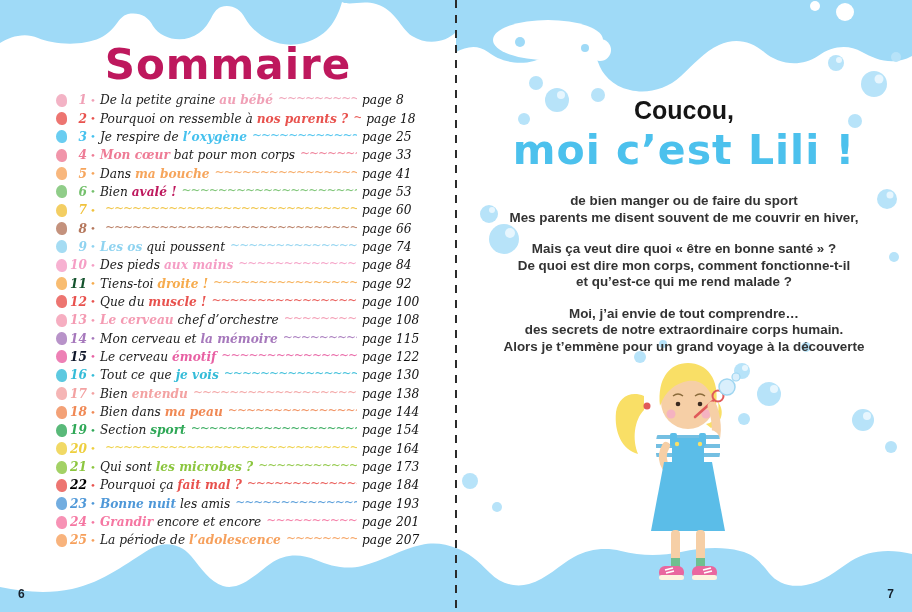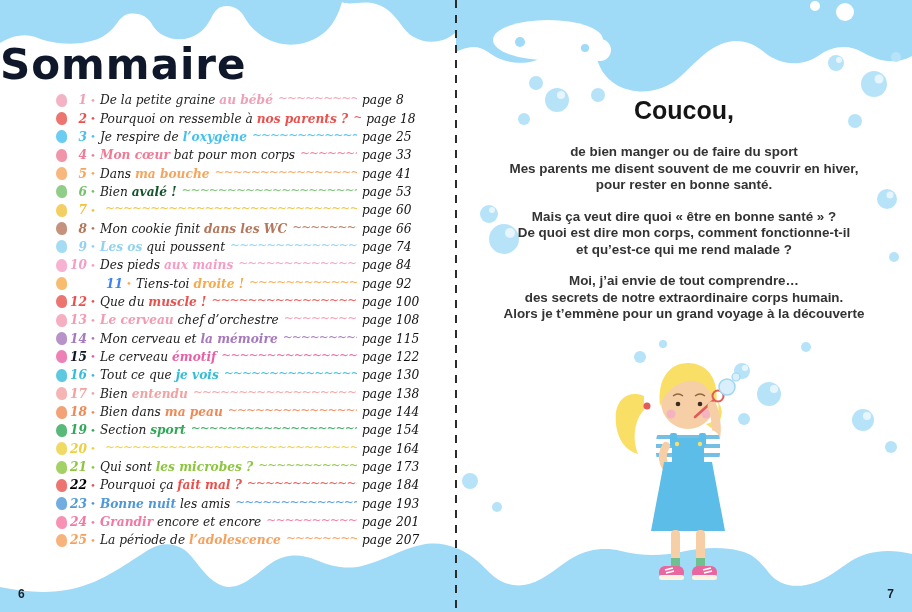--- a/index.html
+++ b/index.html
@@ -4,21 +4,21 @@
 <style>
   *{margin:0;padding:0;box-sizing:border-box}
   html,body{width:912px;height:612px;font-family:"Liberation Sans",sans-serif;background:#fff}
   .spread{position:relative;width:912px;height:612px;background:#fff;overflow:hidden}
   svg.art{position:absolute;left:0;top:0;z-index:0}
   .dash-line{position:absolute;left:455px;top:0;width:2px;height:612px;z-index:3;
     background-image:repeating-linear-gradient(180deg,#2b2b2b 0 8px,transparent 8px 15px)}
   .page{position:absolute;top:0;height:612px;width:456px;z-index:2}
   .page-left{left:0}
   .page-right{left:456px}
-  .title{margin-top:40px;text-align:left;font-size:42px;font-weight:bold;color:#0f172a;
+  .title{margin-top:40px;text-align:center;font-size:42px;font-weight:bold;color:#be185d;
     font-family:"DejaVu Sans",sans-serif;letter-spacing:1px}
   #toc-list{position:absolute;left:56px;top:91px;width:366px}
   .toc-row{display:flex;align-items:center;height:18.35px;white-space:nowrap;
     font-family:"DejaVu Serif",serif;font-style:italic;font-size:12.2px;color:#222}
   .ticon{flex:0 0 11px;height:13px;border-radius:60% 55% 45% 60%;opacity:.8;margin-right:3px}
   .tnum{flex:0 0 17px;text-align:right;font-weight:bold;margin-right:3px}
   .tdot{margin-right:4px;font-size:10px;font-style:normal}
   .ttext b{font-weight:bold}
   .tlead{flex:1 1 8px;min-width:8px;overflow:hidden;font-size:12px;letter-spacing:-1px;
     margin:0 5px;font-style:normal;opacity:.9;transform:translateY(-2px)}
@@ -203,36 +203,35 @@
           <span class="tnum" style="color: rgb(246, 165, 92);">5</span>
           <span class="tdot" style="color: rgb(246, 165, 92);">•</span>
           <span class="ttext">Dans <b style="color: rgb(246, 165, 92);">ma bouche</b></span>
           <span class="tlead" style="color: rgb(246, 165, 92);">~~~~~~~~~~~~~~~~~~~~~~~~~~~~~~~~~~~~~~~~~~~~~~~~~~~~~~~~~~~~</span>
           <span class="tpage">page 41</span>
         </div>
         <div class="toc-row">
           <span class="ticon" style="background: rgb(116, 192, 108);"></span>
           <span class="tnum" style="color: rgb(116, 192, 108);">6</span>
           <span class="tdot" style="color: rgb(116, 192, 108);">•</span>
-          <span class="ttext">Bien <b style="color: #14532d;">avalé !</b></span>
+          <span class="ttext">Bien <b style="color: #be185d;">avalé !</b></span>
           <span class="tlead" style="color: rgb(116, 192, 108);">~~~~~~~~~~~~~~~~~~~~~~~~~~~~~~~~~~~~~~~~~~~~~~~~~~~~~~~~~~~~</span>
           <span class="tpage">page 53</span>
         </div>
         <div class="toc-row">
           <span class="ticon" style="background: rgb(240, 194, 60);"></span>
           <span class="tnum" style="color: rgb(240, 194, 60);">7</span>
           <span class="tdot" style="color: rgb(240, 194, 60);">•</span>
           <span class="tlead" style="color: rgb(240, 194, 60);">~~~~~~~~~~~~~~~~~~~~~~~~~~~~~~~~~~~~~~~~~~~~~~~~~~~~~~~~~~~~</span>
           <span class="tpage">page 60</span>
         </div>
         <div class="toc-row">
           <span class="ticon" style="background: rgb(181, 119, 92);"></span>
           <span class="tnum" style="color: rgb(181, 119, 92);">8</span>
           <span class="tdot" style="color: rgb(181, 119, 92);">•</span>
-          <span class="ttext">Mon cookie finit <b style="color: rgb(181, 119, 92);">dans les WC</b></span>
           <span class="tlead" style="color: rgb(181, 119, 92);">~~~~~~~~~~~~~~~~~~~~~~~~~~~~~~~~~~~~~~~~~~~~~~~~~~~~~~~~~~~~</span>
           <span class="tpage">page 66</span>
         </div>
         <div class="toc-row">
           <span class="ticon" style="background: rgb(143, 211, 240);"></span>
           <span class="tnum" style="color: rgb(143, 211, 240);">9</span>
           <span class="tdot" style="color: rgb(143, 211, 240);">•</span>
           <span class="ttext"><b style="color: rgb(143, 211, 240);">Les os</b> qui poussent</span>
           <span class="tlead" style="color: rgb(143, 211, 240);">~~~~~~~~~~~~~~~~~~~~~~~~~~~~~~~~~~~~~~~~~~~~~~~~~~~~~~~~~~~~</span>
           <span class="tpage">page 74</span>
@@ -240,21 +239,21 @@
         <div class="toc-row">
           <span class="ticon" style="background: rgb(245, 158, 197);"></span>
           <span class="tnum" style="color: rgb(245, 158, 197);">10</span>
           <span class="tdot" style="color: rgb(245, 158, 197);">•</span>
           <span class="ttext">Des pieds <b style="color: rgb(245, 158, 197);">aux mains</b></span>
           <span class="tlead" style="color: rgb(245, 158, 197);">~~~~~~~~~~~~~~~~~~~~~~~~~~~~~~~~~~~~~~~~~~~~~~~~~~~~~~~~~~~~</span>
           <span class="tpage">page 84</span>
         </div>
         <div class="toc-row">
           <span class="ticon" style="background: rgb(246, 171, 77);"></span>
-          <span class="tnum" style="color: #3b82f6; margin-left: 36px;">11</span>
+          <span class="tnum" style="color: #14532d;">11</span>
           <span class="tdot" style="color: rgb(246, 171, 77);">•</span>
           <span class="ttext">Tiens-toi <b style="color: rgb(246, 171, 77);">droite !</b></span>
           <span class="tlead" style="color: rgb(246, 171, 77);">~~~~~~~~~~~~~~~~~~~~~~~~~~~~~~~~~~~~~~~~~~~~~~~~~~~~~~~~~~~~</span>
           <span class="tpage">page 92</span>
         </div>
         <div class="toc-row">
           <span class="ticon" style="background: rgb(232, 82, 78);"></span>
           <span class="tnum" style="color: rgb(232, 82, 78);">12</span>
           <span class="tdot" style="color: rgb(232, 82, 78);">•</span>
           <span class="ttext">Que du <b style="color: rgb(232, 82, 78);">muscle !</b></span>
@@ -363,25 +362,25 @@
           <span class="ttext">La période de <b style="color: rgb(246, 160, 92);">l’adolescence</b></span>
           <span class="tlead" style="color: rgb(246, 160, 92);">~~~~~~~~~~~~~~~~~~~~~~~~~~~~~~~~~~~~~~~~~~~~~~~~~~~~~~~~~~~~</span>
           <span class="tpage">page 207</span>
         </div>
       </div>
     <div class="pagenum pn-left">6</div>
   </div>
 
   <div class="page page-right">
     <div class="h-small">Coucou,</div>
+    <div class="h-big">moi c’est Lili !</div>
     <div id="intro-paragraphs">
         <div class="para">
           <div class="line">de bien manger ou de faire du sport</div>
           <div class="line">Mes parents me disent souvent de me couvrir en hiver,</div>
-          <div class="line">pour rester en bonne santé.</div>
         </div>
         <div class="para">
           <div class="line">Mais ça veut dire quoi « être en bonne santé » ?</div>
           <div class="line">De quoi est dire mon corps, comment fonctionne-t-il</div>
           <div class="line">et qu’est-ce qui me rend malade ?</div>
         </div>
         <div class="para">
           <div class="line">Moi, j’ai envie de tout comprendre…</div>
           <div class="line">des secrets de notre extraordinaire corps humain.</div>
           <div class="line">Alors je t’emmène pour un grand voyage à la découverte</div>

